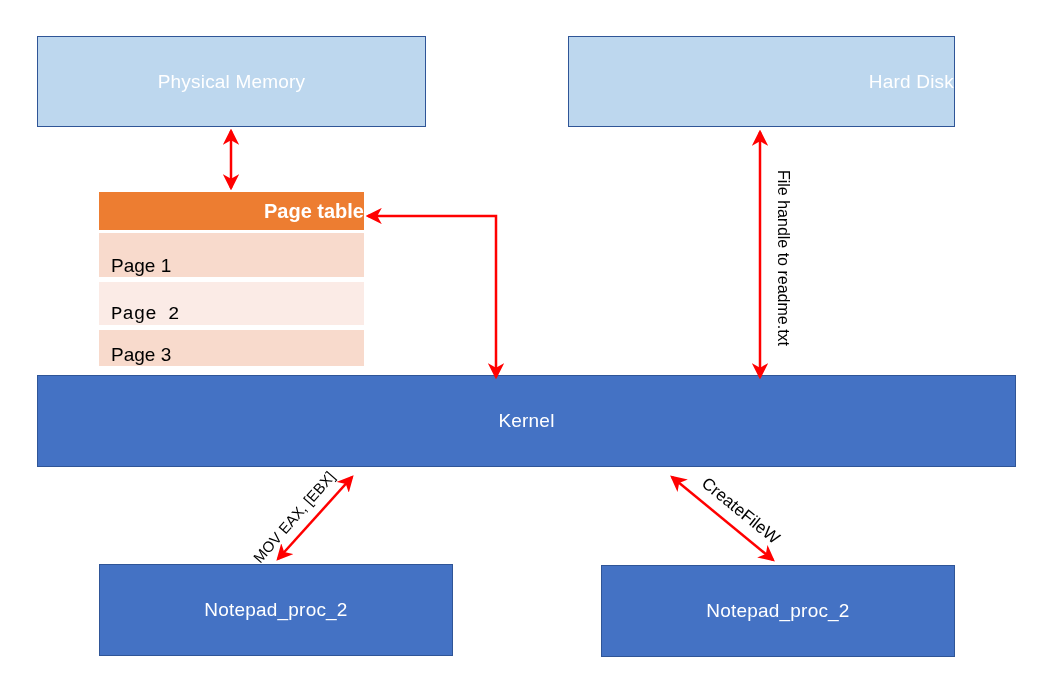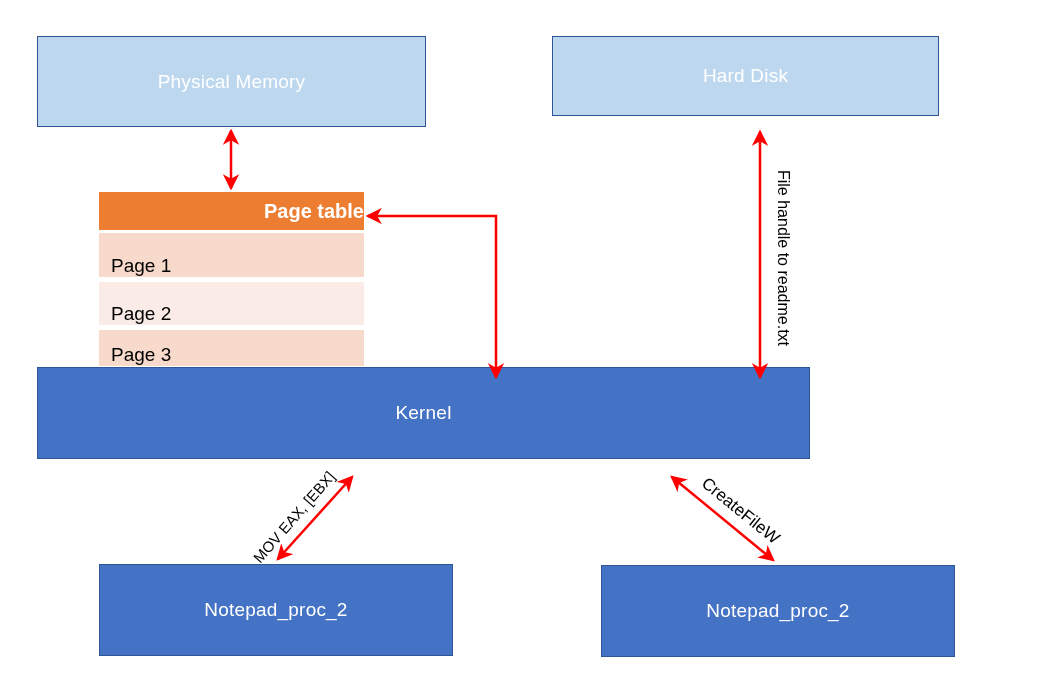--- a/index.html
+++ b/index.html
@@ -26,22 +26,22 @@
   }
   .box.light {
     background: var(--box-light-blue);
     border: 1.5px solid var(--box-border-navy);
   }
   .box.solid {
     background: var(--box-blue);
     border: 1.5px solid var(--box-border-navy);
   }
   #physical-memory { left: 37px;  top: 36px;  width: 389px; height: 91px; }
-  #hard-disk       { left: 552px; top: 36px;  width: 387px; height: 80px; }
-  #kernel          { left: 37px;  top: 367px; width: 773px; height: 92px; }
+  #hard-disk       { left: 568px; top: 36px;  width: 387px; height: 91px; justify-content: flex-end; }
+  #kernel          { left: 37px;  top: 375px; width: 979px; height: 92px; }
   #notepad-left    { left: 99px;  top: 564px; width: 354px; height: 92px; }
   #notepad-right   { left: 601px; top: 565px; width: 354px; height: 92px; }
 
   .pt-header {
     position: absolute;
     left: 99px; top: 192px; width: 265px; height: 38px;
     background: var(--table-header-orange);
     color: var(--text-white);
     font-weight: bold;
     font-size: 20px;
@@ -49,21 +49,21 @@
   }
   .pt-row {
     position: absolute;
     left: 99px; width: 265px;
     color: var(--label-black);
     font-size: 19px;
     display: flex; align-items: flex-end;
     padding-left: 12px;
   }
   #pt-row-1 { top: 233px; height: 44px; background: var(--table-row-peach); }
-  #pt-row-2 { top: 282px; height: 43px; background: var(--table-row-light); }
+  #pt-row-2 { top: 282px; height: 43px; background: var(--table-row-light); font-family: Liberation Mono, monospace; }
   #pt-row-3 { top: 330px; height: 36px; background: var(--table-row-peach); }
 
   svg.arrows {
     position: absolute;
     left: 0; top: 0;
     width: 1042px; height: 686px;
     pointer-events: none;
   }
   svg.arrows .arrow {
     stroke: var(--arrow-red);

